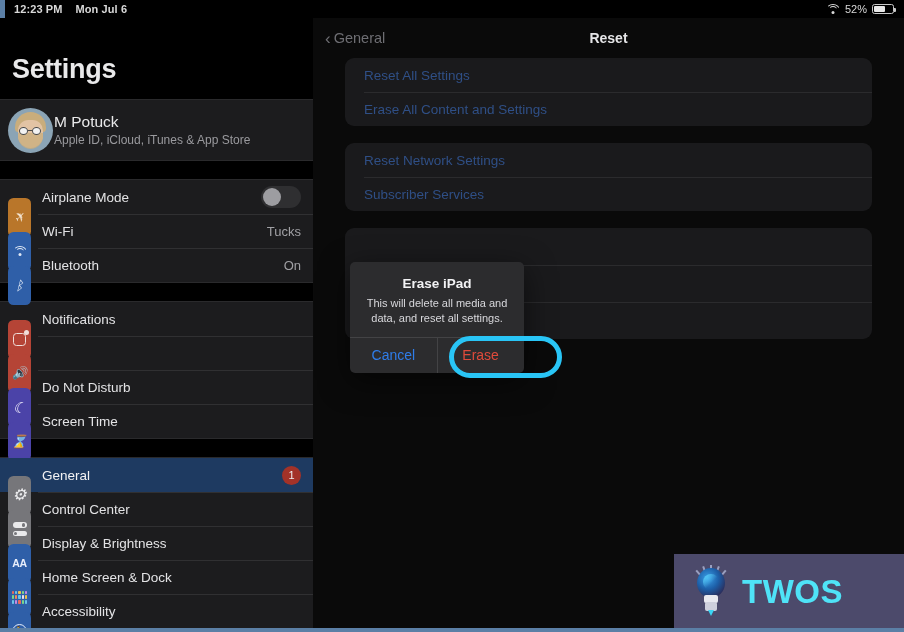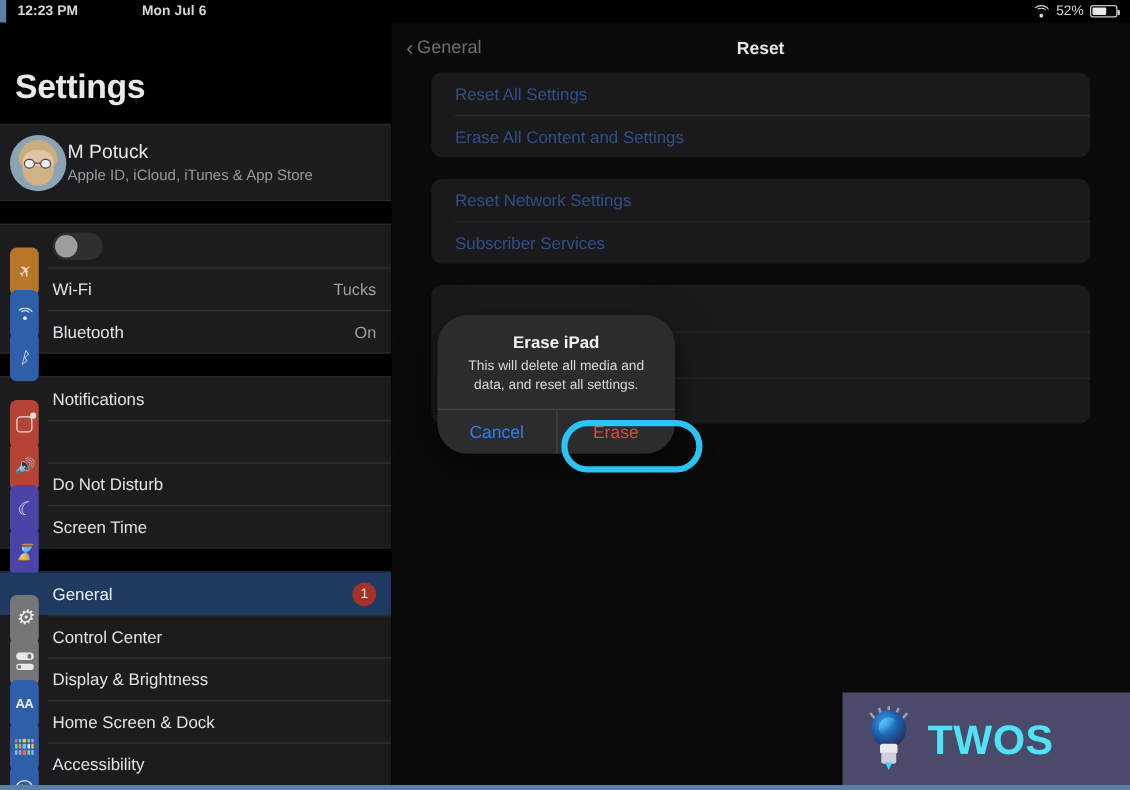--- a/index.html
+++ b/index.html
@@ -13,21 +13,21 @@
 
   
   .statusbar {
     position:absolute; top:0; left:0; width:904px; height:18px;
     display:flex; align-items:center; color:#d8d8d8; font-size:11px;
     z-index:50;
   }
   .sb-left { display:flex; align-items:center; gap:13px; padding-left:14px; }
   .sb-right { position:absolute; right:10px; top:0; height:18px; display:flex; align-items:center; gap:5px; }
   .sb-time { font-weight:600; letter-spacing:.1px; }
-  .sb-date { font-weight:600; letter-spacing:.1px;margin-left:38px; }
+  .sb-date { font-weight:600; letter-spacing:.1px; }
   .sb-pct { font-size:11px; font-weight:400; }
   .wifi-sb { width:14px; height:11px; position:relative; }
   .wifi-sb span { position:absolute; border:1.4px solid #d8d8d8; border-bottom-color:transparent;
     border-left-color:transparent; border-right-color:transparent; border-radius:50% 50% 0 0 / 100% 100% 0 0; left:50%; transform:translateX(-50%); }
   .wifi-sb .a1 { width:14px; height:6px; top:0px; }
   .wifi-sb .a2 { width:9px; height:4px; top:2.5px; }
   .wifi-sb .dot { width:3px; height:3px; background:#d8d8d8; border-radius:50%; border:none; top:7px; }
   .batt { width:22px; height:10px; border:1.2px solid #c8c8c8; border-radius:2.5px; position:relative; }
   .batt::after { content:""; position:absolute; right:-3.2px; top:3px; width:1.8px; height:4px; background:#c8c8c8; border-radius:0 1px 1px 0; }
   .batt i { position:absolute; left:1.2px; top:1.2px; bottom:1.2px; width:52%; background:#e8e8e8; border-radius:1px; display:block; }
@@ -129,22 +129,22 @@
   .list { margin:0 32px; background:#1a1a1c; border-radius:9px; overflow:hidden; }
   .list + .list-gap { height:17px; }
   .list-row { height:34px; display:flex; align-items:center; padding-left:19px; position:relative; cursor:default; }
   .list-row + .list-row::before { content:""; position:absolute; left:19px; right:0; top:0; height:.5px; background:#2b2b2d; }
   .list-row span { font-size:13.5px; color:#2f4f86; }
   .list-row.blank { height:37px; }
   .list-row.blank span { color:transparent; }
 
   
   .alert {
-    position:absolute; left:350px; top:252px; width:190px;
-    background:#2c2c2e; border-radius:24px; overflow:hidden; z-index:30;
+    position:absolute; left:350px; top:262px; width:174px;
+    background:#2c2c2e; border-radius:5px; overflow:hidden; z-index:30;
     box-shadow:0 8px 30px rgba(0,0,0,.55);
   }
   .alert-body { padding:14px 14px 11px; text-align:center; }
   .alert-title { font-size:13.5px; font-weight:bold; color:#f2f2f4; margin-bottom:5px; }
   .alert-msg { font-size:11px; color:#d8d8dc; line-height:1.35; }
   .alert-actions { display:flex; border-top:.5px solid #434345; }
   .alert-btn { flex:1; height:35px; display:flex; align-items:center; justify-content:center;
     font-size:14px; cursor:pointer; }
   .alert-btn.cancel { color:#2f7dea; }
   .alert-btn.destructive { color:#e04a3b; }
@@ -215,20 +215,21 @@
       </div>
     </div>
 
     <div class="gap"></div>
 
     <div class="group">
       <div class="row">
         <span class="row-icon ic-orange">
             <i class="g-plane"></i>
           </span>
+        <span class="row-label">Airplane Mode</span>
         <span class="toggle">
             <span class="knob"></span>
           </span>
       </div>
       <div class="row">
         <span class="row-icon ic-blue">
           <span class="g-wifi">
               <span class="w1"></span>
               <span class="w2"></span>
               <span class="wd"></span>

